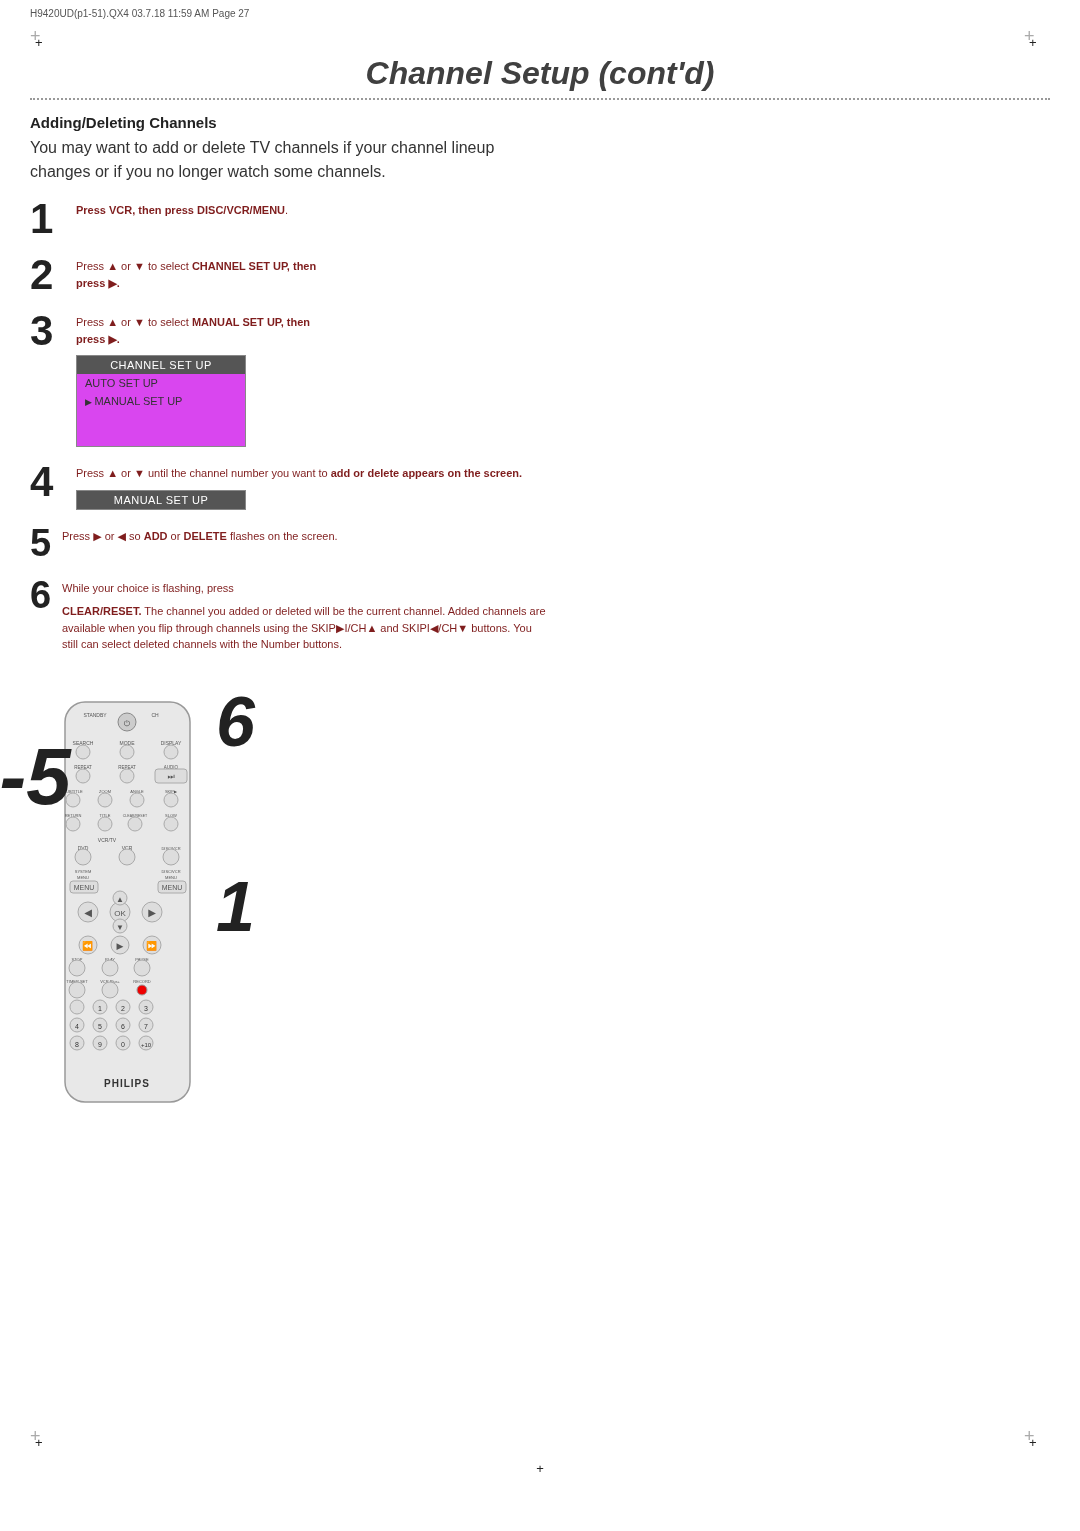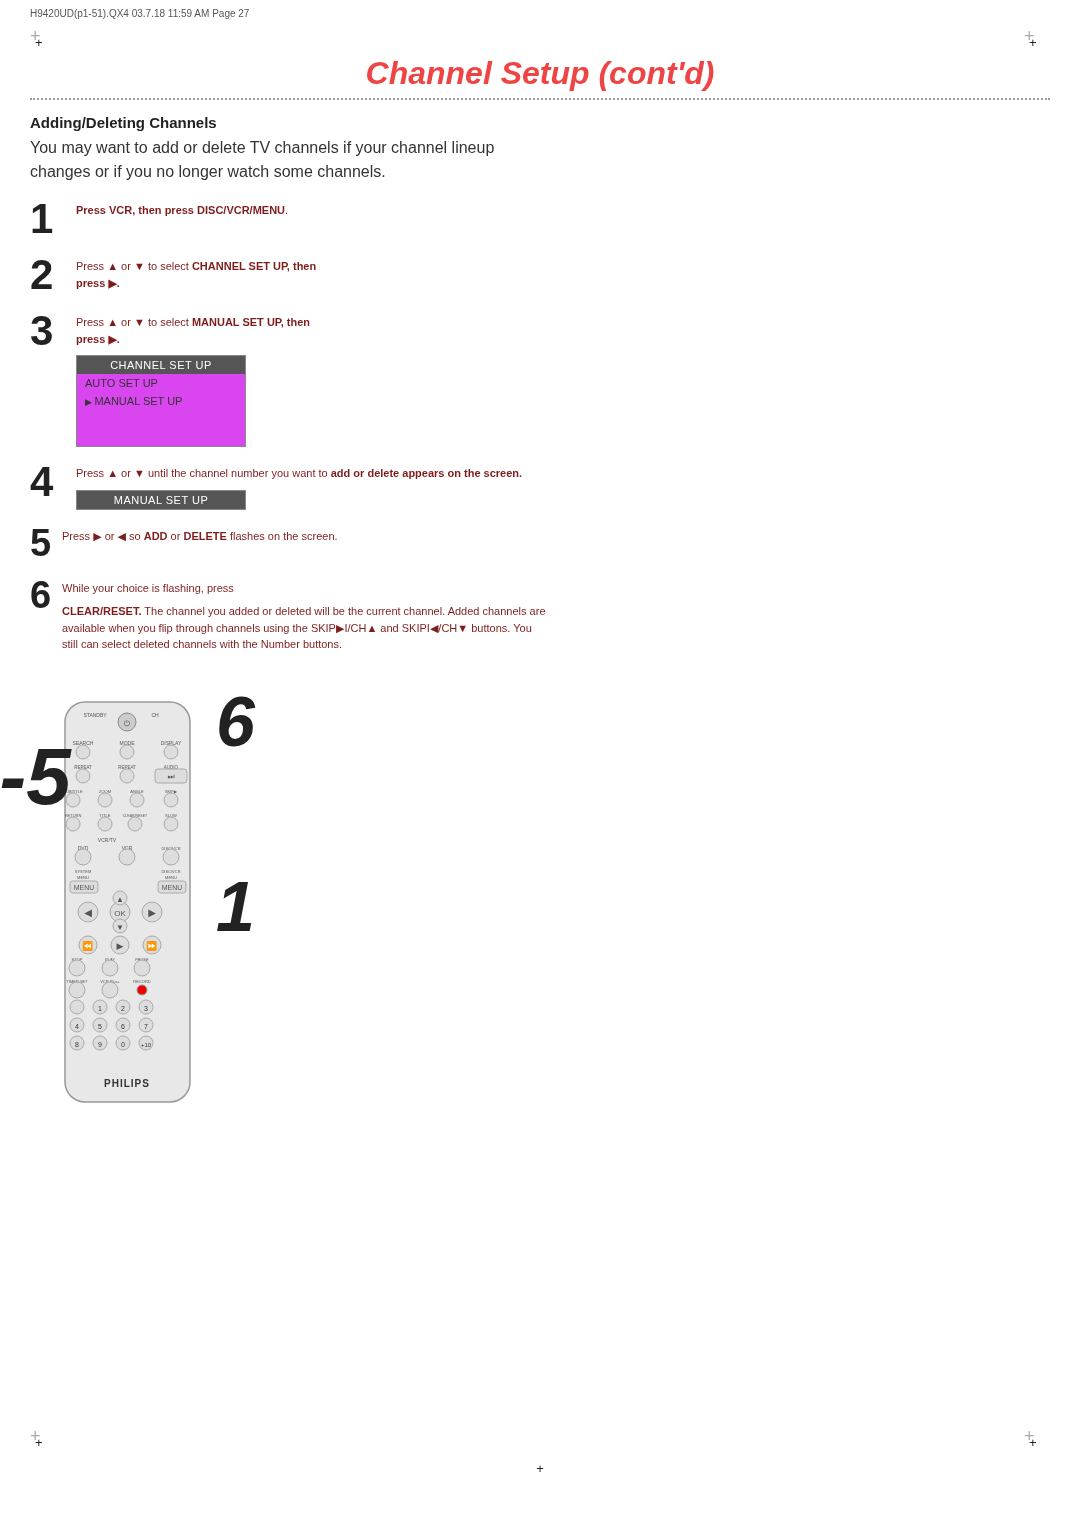--- a/index.html
+++ b/index.html
@@ -26,21 +26,21 @@
     
     .page-title {
       text-align: center;
       margin-top: 55px;
       margin-bottom: 6px;
     }
     .page-title h1 {
       font-size: 32px;
       font-style: italic;
       font-weight: bold;
-      color: #ef4444;
+      color: #404040;
     }
 
     
     .dotted-rule {
       border: none;
       border-top: 2px dotted #999;
       margin: 0 30px 14px 30px;
     }
 
     

